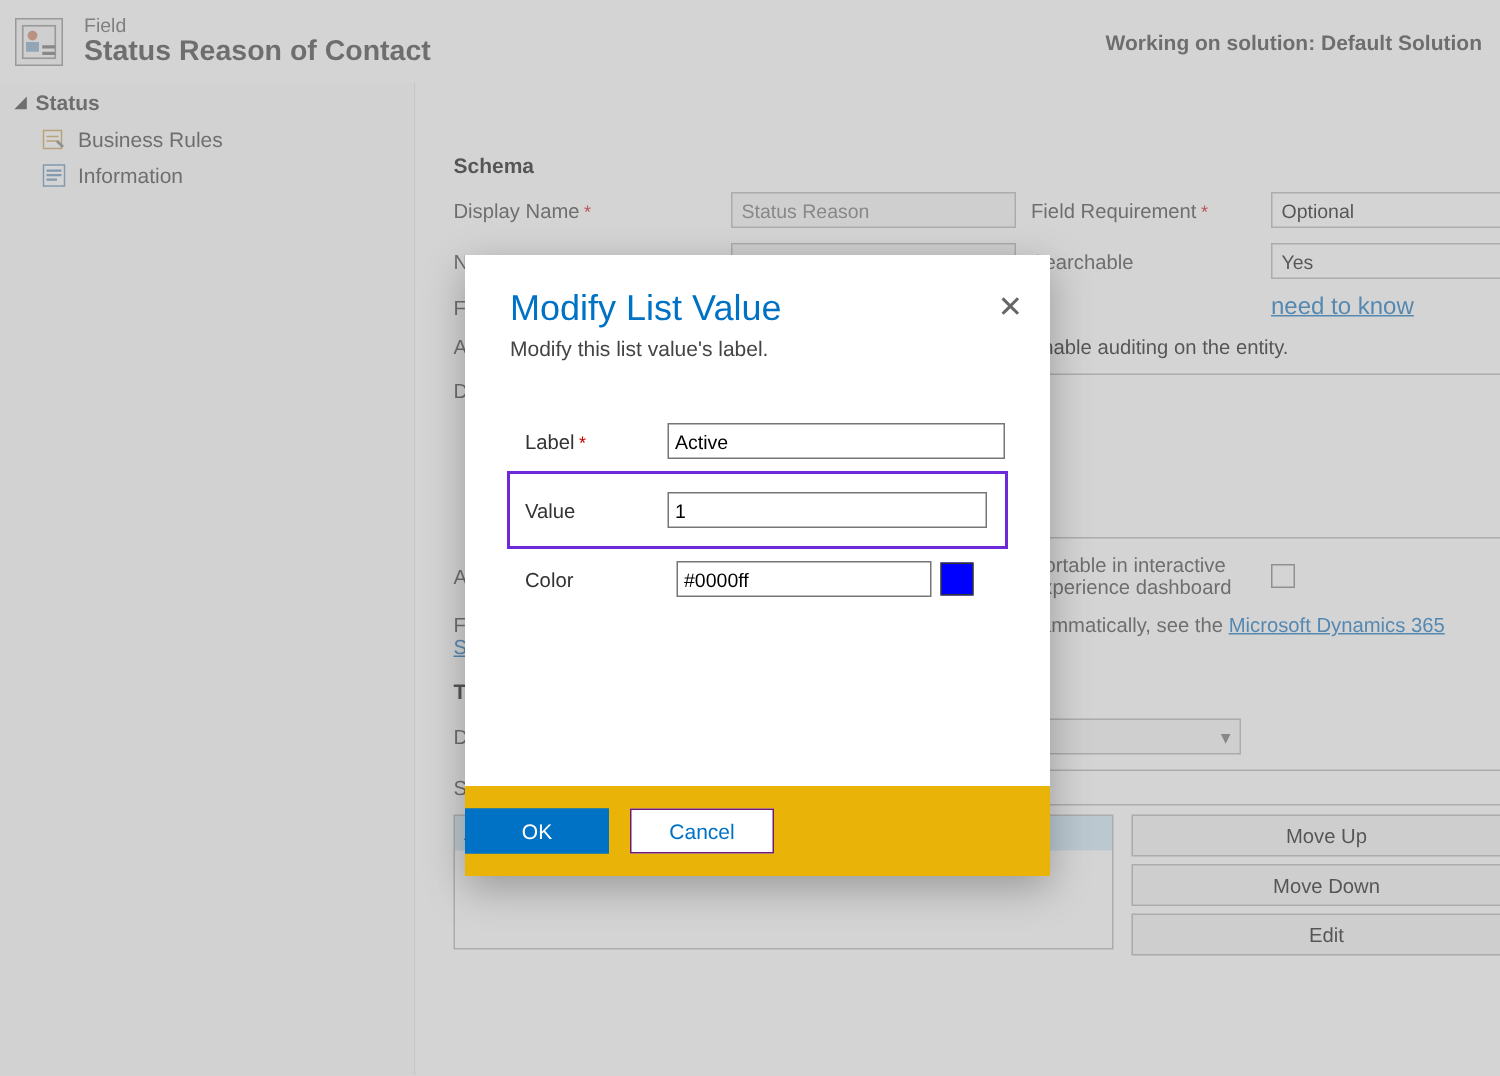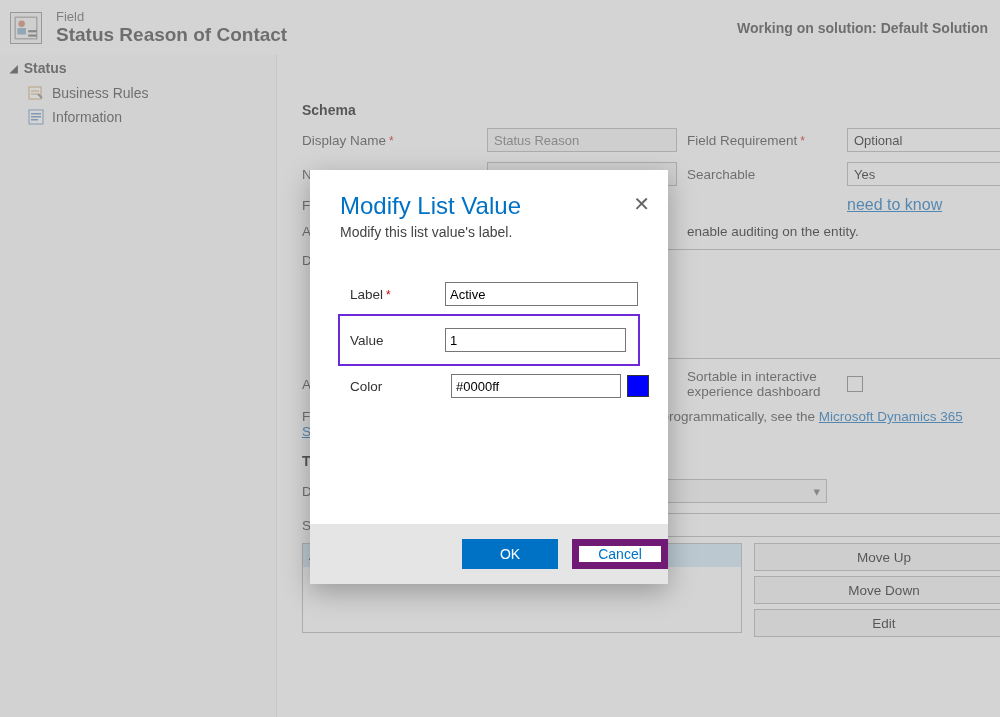--- a/index.html
+++ b/index.html
@@ -32,34 +32,34 @@
     textarea.big { height: 110px; width: 100%; resize: none; }
     .link { color: #0066b8; text-decoration: underline; cursor: pointer; }
     .chk { width: 16px; height: 16px; border: 1px solid #767676; display: inline-block; background: #fff; }
     .note { font-size: 13.5px; color: #333; margin-top: 10px; }
     .type-ctrls { display: grid; grid-template-columns: 440px 260px; gap: 0 12px; margin-top: 6px; align-items: start; }
     .listbox { border: 1px solid #aeaeae; height: 90px; overflow: auto; }
     .listbox-item { padding: 4px 6px; font-size: 13.5px; background: #cde6f7; cursor: pointer; }
     .btn-grey { width: 100%; height: 28px; border: 1px solid #aeaeae; background: #f3f3f3; font-size: 13.5px; cursor: pointer; margin-bottom: 5px; }
     .btn-col { display: flex; flex-direction: column; }
     .overlay { position: absolute; inset: 0; background: rgba(170, 170, 170, 0.5); z-index: 10; }
-    .modal { position: absolute; left: 310px; top: 170px; width: 358px; background: #fff; box-shadow: 0 8px 26px rgba(0, 0, 0, 0.28); z-index: 20; }
+    .modal { position: absolute; left: 310px; top: 170px; width: 390px; background: #fff; box-shadow: 0 8px 26px rgba(0, 0, 0, 0.28); z-index: 20; }
     .modal-body { padding: 22px 30px 8px; }
     .modal-title { font-size: 24px; color: #0072c6; font-weight: 400; }
     .modal-sub { font-size: 14px; color: #444; margin-top: 4px; }
     .modal-close { position: absolute; right: 18px; top: 22px; font-size: 20px; color: #666; cursor: pointer; font-family: Arial; }
     .modal-form { margin-top: 42px; }
     .m-row { display: grid; grid-template-columns: 95px 1fr; align-items: center; margin-bottom: 8px; padding-left: 10px; }
     .m-row.hl { border: 2px solid #6d28d9; padding: 12px; padding-left:10px; margin-left:-2px; margin-right:-2px;}
     .m-row input { width: 100%; height: 24px; border: 1px solid #767676; font-size: 13px; padding: 2px 4px; }
     .m-row.color-row { grid-template-columns: 95px 170px 30px; gap: 6px; }
     .swatch { width: 22px; height: 22px; background: #0000ff; border: 1px solid #333; }
-    .modal-footer { height: 60px; background: #e5e5e5; display: flex; align-items: center; justify-content: flex-end; gap: 14px; margin-top: 110px;}
+    .modal-footer { height: 60px; background: #eab308; display: flex; align-items: center; justify-content: flex-start; gap: 14px; margin-top: 110px;}
     .btn-primary { width: 96px; height: 30px; background: #0072c6; color: #fff; border: 1px solid #0072c6; font-size: 14px; cursor: pointer; }
-    .btn-second { width: 96px; height: 30px; background: #fff; color: #0072c6; border: 7px solid #701a75; font-size: 14px; cursor: pointer; }
+    .btn-second { width: 96px; height: 30px; background: #fff; color: #0072c6; border: 1px solid #701a75; font-size: 14px; cursor: pointer; }
     ::-webkit-scrollbar { width: 16px; }
     ::-webkit-scrollbar-track { background: #f0f0f0; }
     ::-webkit-scrollbar-thumb { background: #c2c2c2; }
   </style>
 </head>
 <body>
 
 <div class="header-bar">
   <div class="header-icon">
     <svg viewBox="0 0 24 24">

